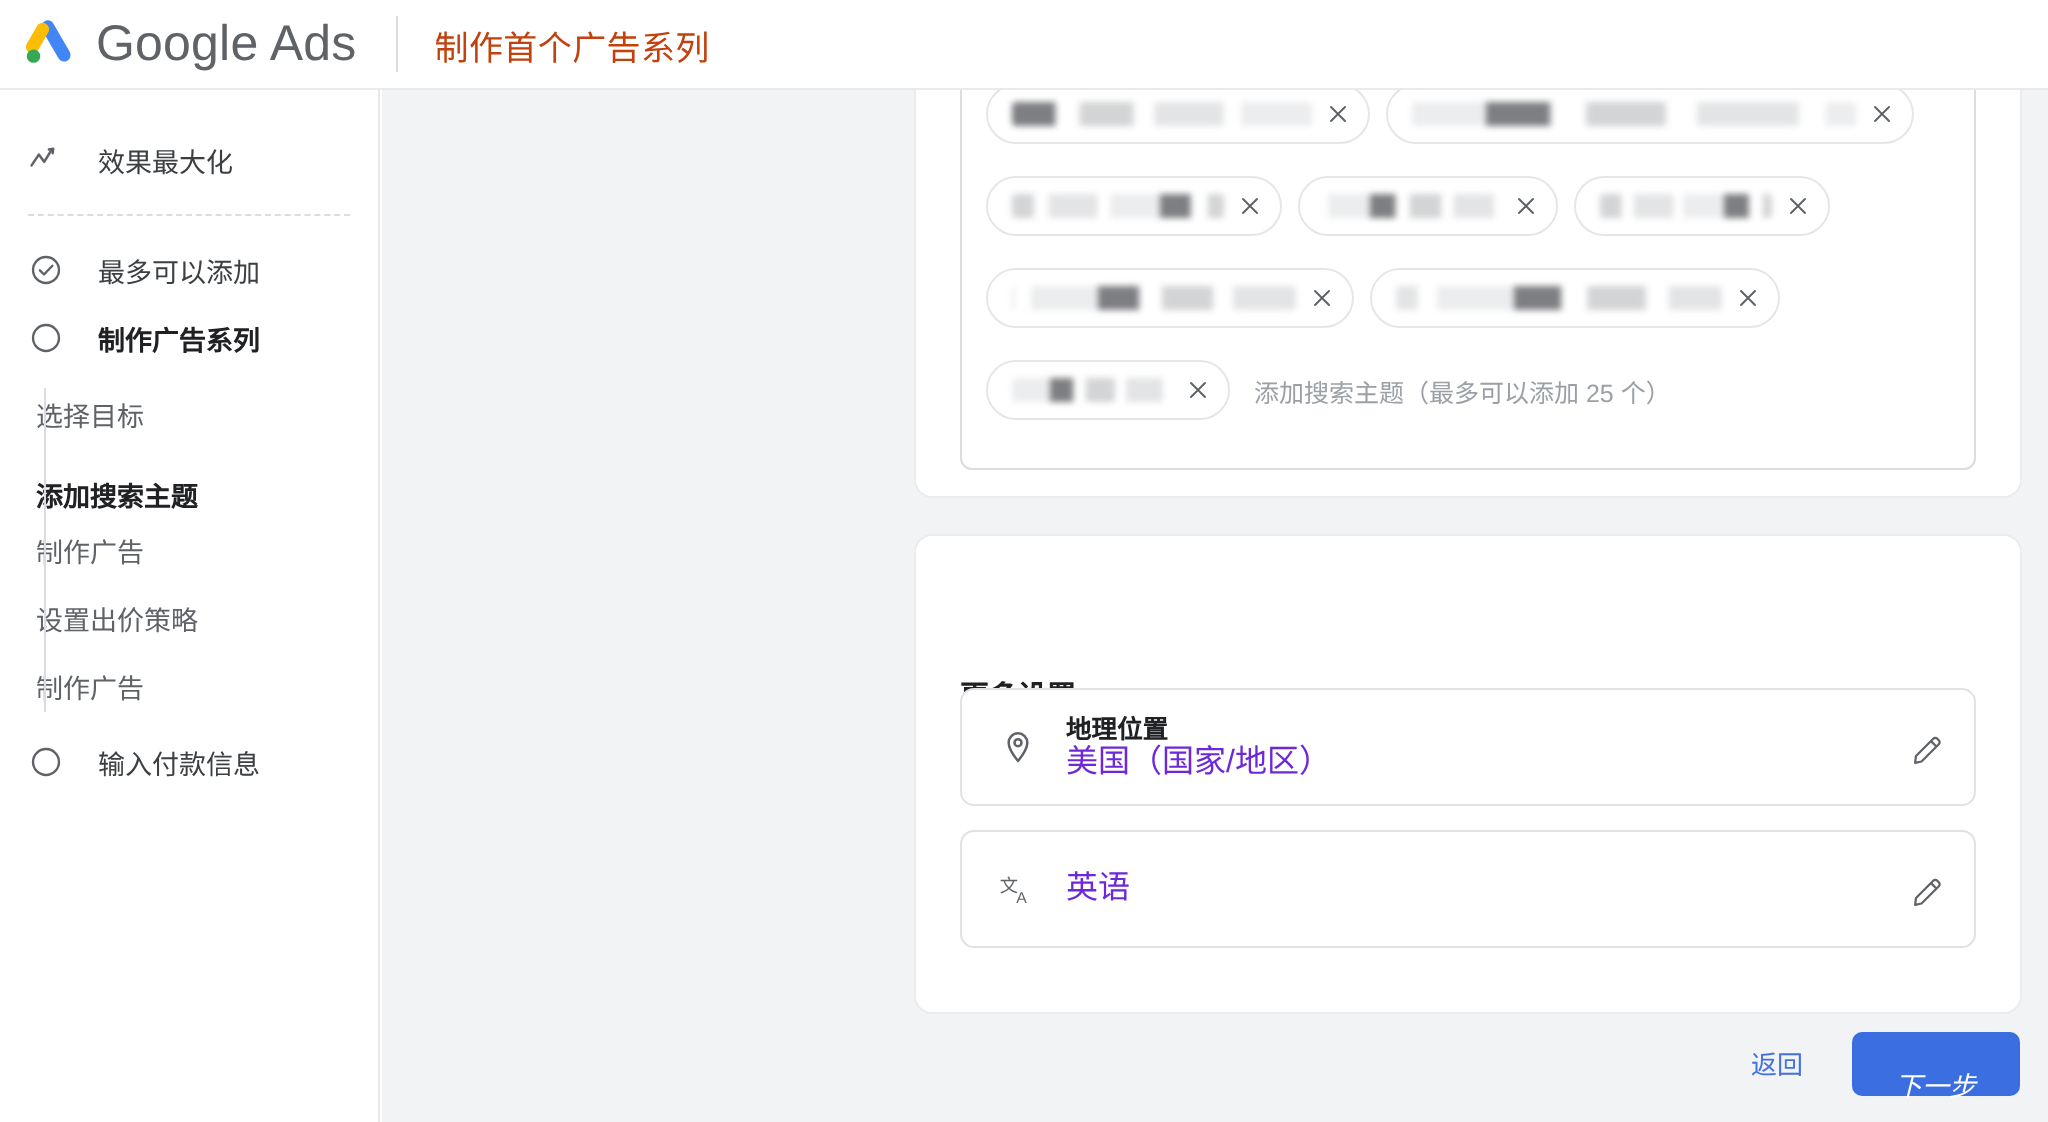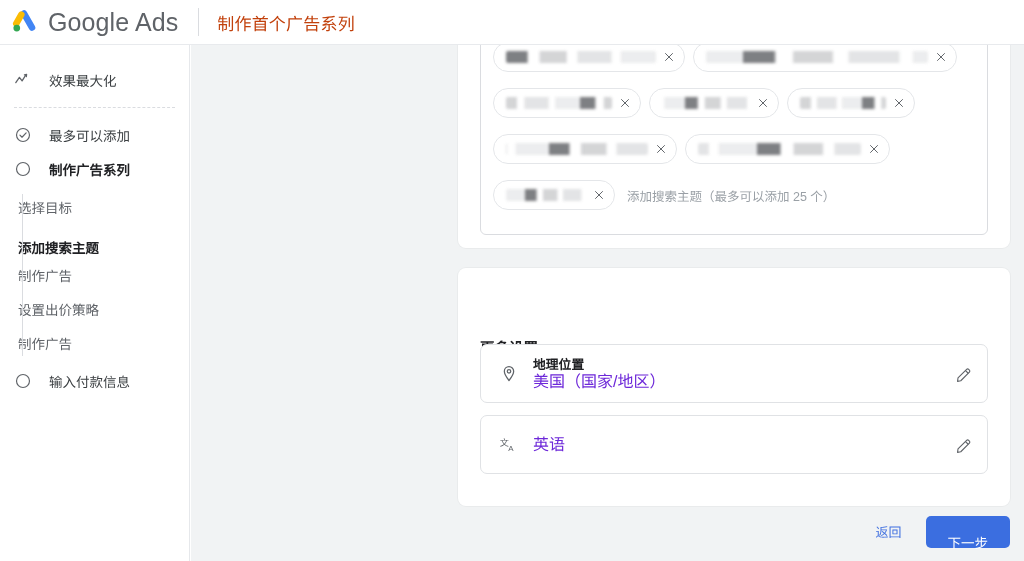--- a/index.html
+++ b/index.html
@@ -146,21 +146,21 @@
     display: flex; align-items: center; gap: 14px;
   }
   .btn-text {
     font-size: 13px; color: #4372e0; background: none; border: 0;
     padding: 8px 10px; cursor: pointer;
     font-family: "Liberation Sans", sans-serif;
   }
   .btn-primary {
     font-size: 13.5px; color: #ffffff; background: #3b6ee0;
     border: 0; border-radius: 5px; padding: 16px 22px; height: 18px;
-    cursor: pointer; font-family: "Liberation Sans", sans-serif;
+    cursor: pointer; font-family: "Liberation Sans", sans-serif; font-style: italic;
   }
 </style>
 </head>
 <body>
 
 <div class="app">
 
   <div class="topbar">
     <div class="brand">
       <svg class="ads-logo" viewBox="0 0 24 24">

